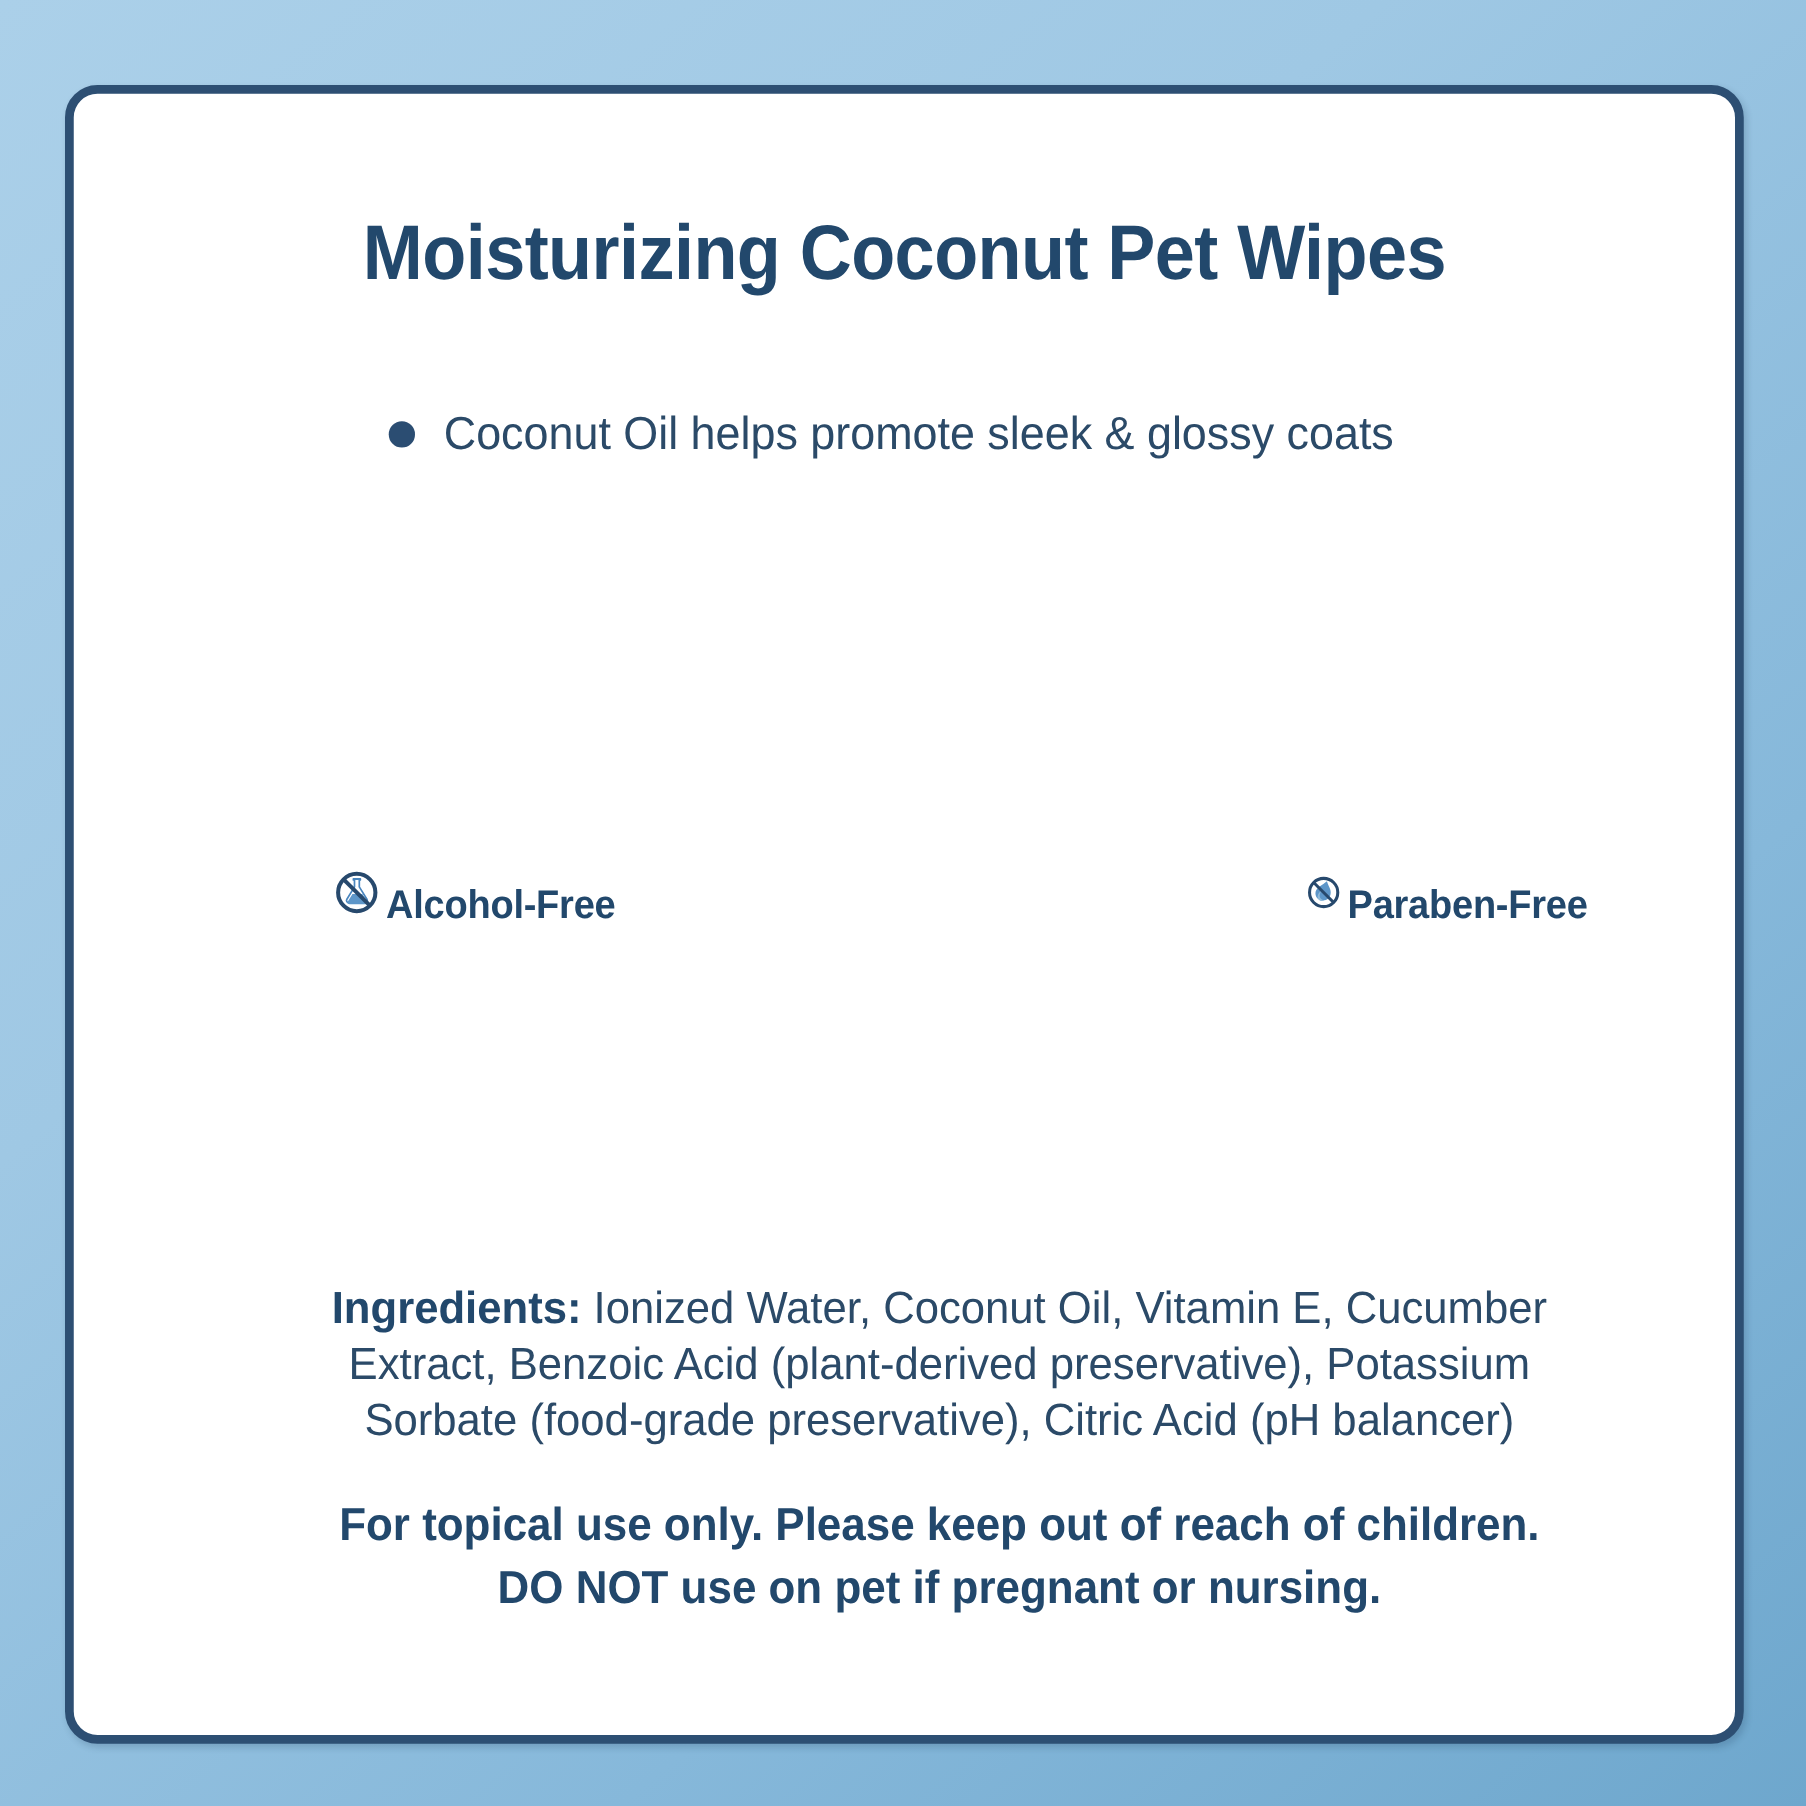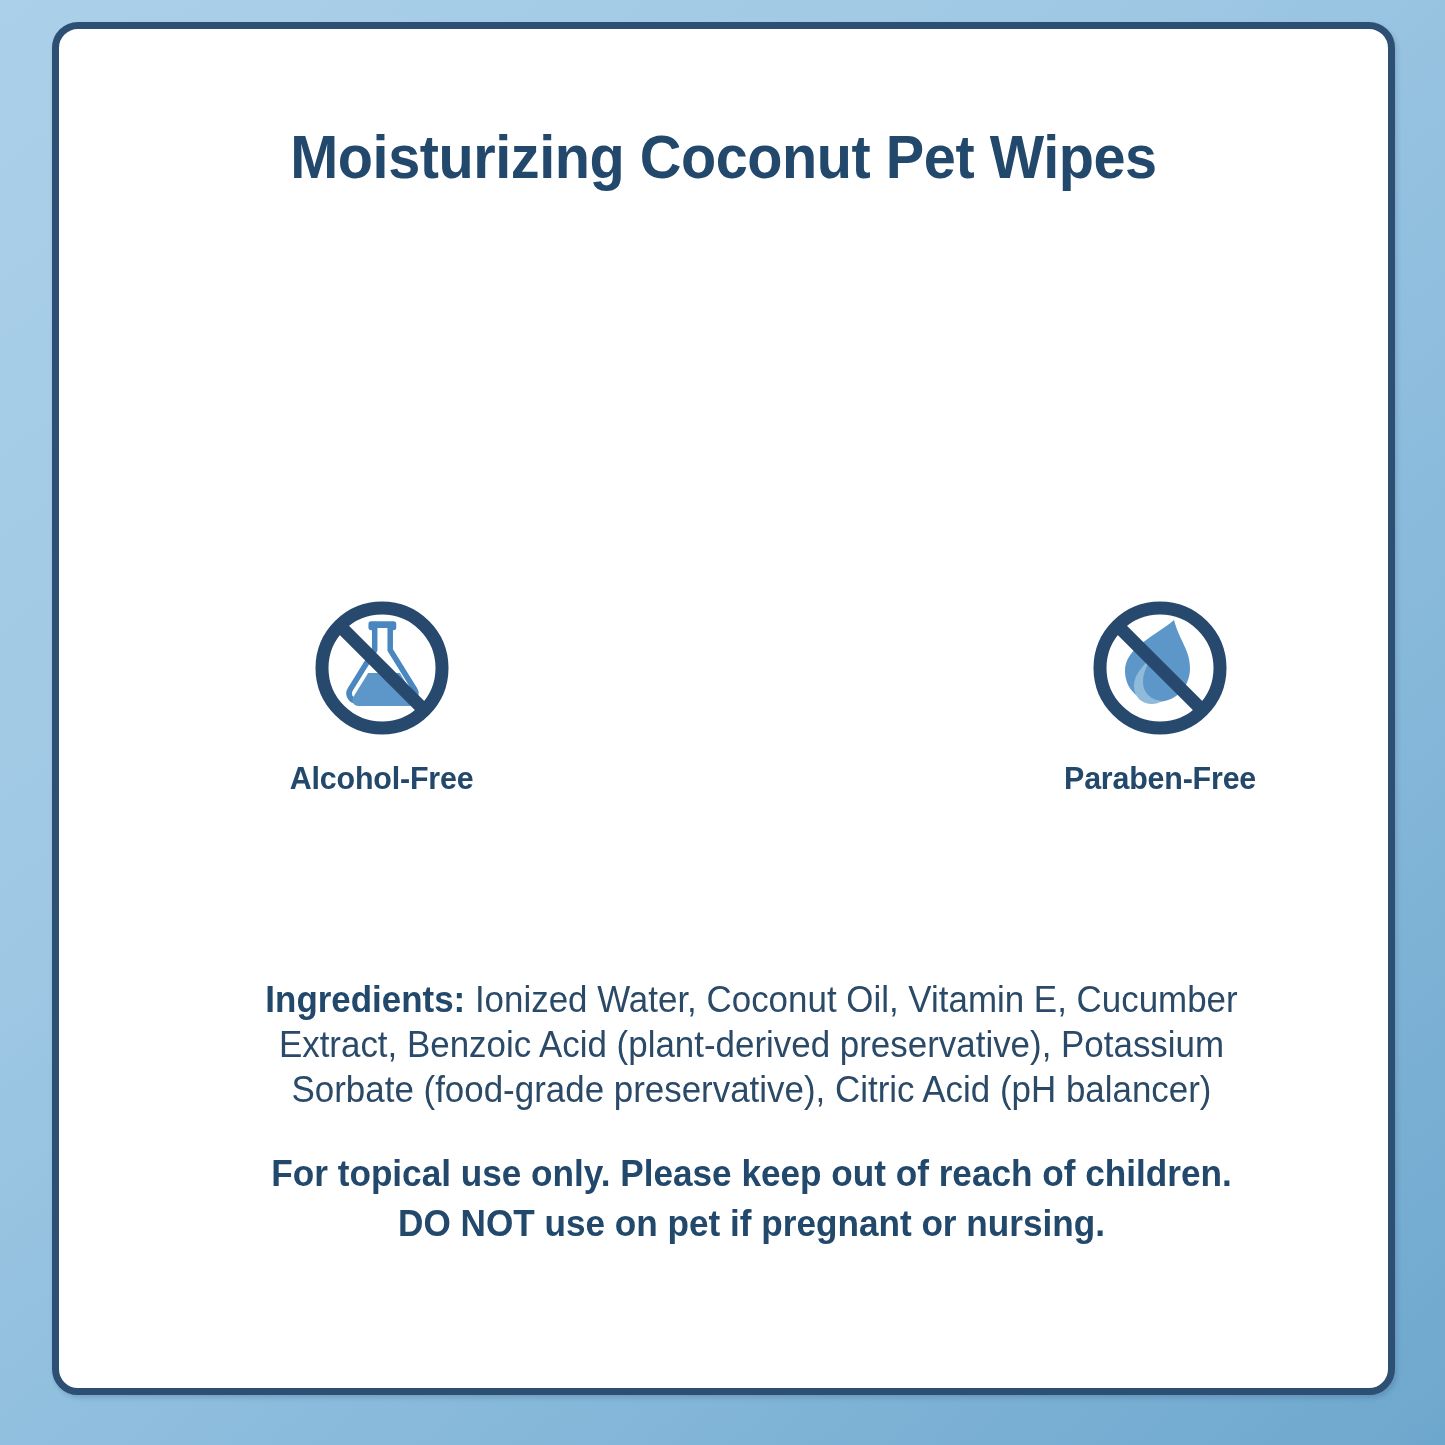--- a/index.html
+++ b/index.html
@@ -11,21 +11,21 @@
     height: 1445px;
     overflow: hidden;
     font-family: "Liberation Sans", sans-serif;
     background: linear-gradient(140deg, #abd0e9 0%, #9fc8e4 35%, #86b8da 70%, #6ea7cd 100%);
   }
   .page {
     position: relative;
     width: 1445px;
     height: 1445px;
     box-sizing: border-box;
-    padding: 22px 50px 50px 52px;
+    padding: 68px 50px 50px 52px;
   }
   .card {
     position: relative;
     width: 100%;
     height: 100%;
     box-sizing: border-box;
     background: #ffffff;
     border: 7px solid #2d4f73;
     border-radius: 26px;
     box-shadow: 2px 3px 5px rgba(20,50,80,0.18);
@@ -85,21 +85,21 @@
     position: absolute;
     top: 565px;
     left: 208px;
     width: 1008px;
     display: flex;
     justify-content: space-between;
   }
   .icon-cell {
     width: 230px;
     display: flex;
-    flex-direction: column;
+    flex-direction: row;
     align-items: center;
   }
   .icon-art {
     width: 148px;
     height: 148px;
     display: block;
   }
   .icon-label {
     margin-top: 18px;
     color: #22486c;
@@ -147,20 +147,24 @@
 </style>
 </head>
 <body>
 
 <div class="page">
   <div class="card">
 
     <div class="title">Moisturizing Coconut Pet Wipes</div>
 
     <div class="bullets">
+      <div class="bullet-row">
+        <span class="bullet-dot"></span>
+        <span class="bullet-text">Coconut Oil helps promote sleek &amp; glossy coats</span>
+      </div>
     </div>
 
     <div class="icons">
 
       <div class="icon-cell">
         <svg class="icon-art" viewBox="0 0 148 148">
           <g>
             <path d="M66.5 30 h19 v3.5 h-3.3 v22.5 l24.5 39.5 c3.2 5.2 -0.5 11.5 -6.6 11.5 H48.8 c-6.1 0 -9.8 -6.3 -6.6 -11.5 l24.5 -39.5 V33.5 H63.2 V30 Z" fill="none" stroke="#4a86bf" stroke-width="5.5" stroke-linejoin="round"></path>
             <path d="M60.2 79 h31.6 l14.9 24 c2.6 4.2 -0.4 9 -5.3 9 H50.6 c-4.9 0 -7.9 -4.8 -5.3 -9 Z" fill="#5d96c9"></path>
             <rect x="62" y="28" width="25" height="6" rx="2.5" fill="#4a86bf"></rect>

